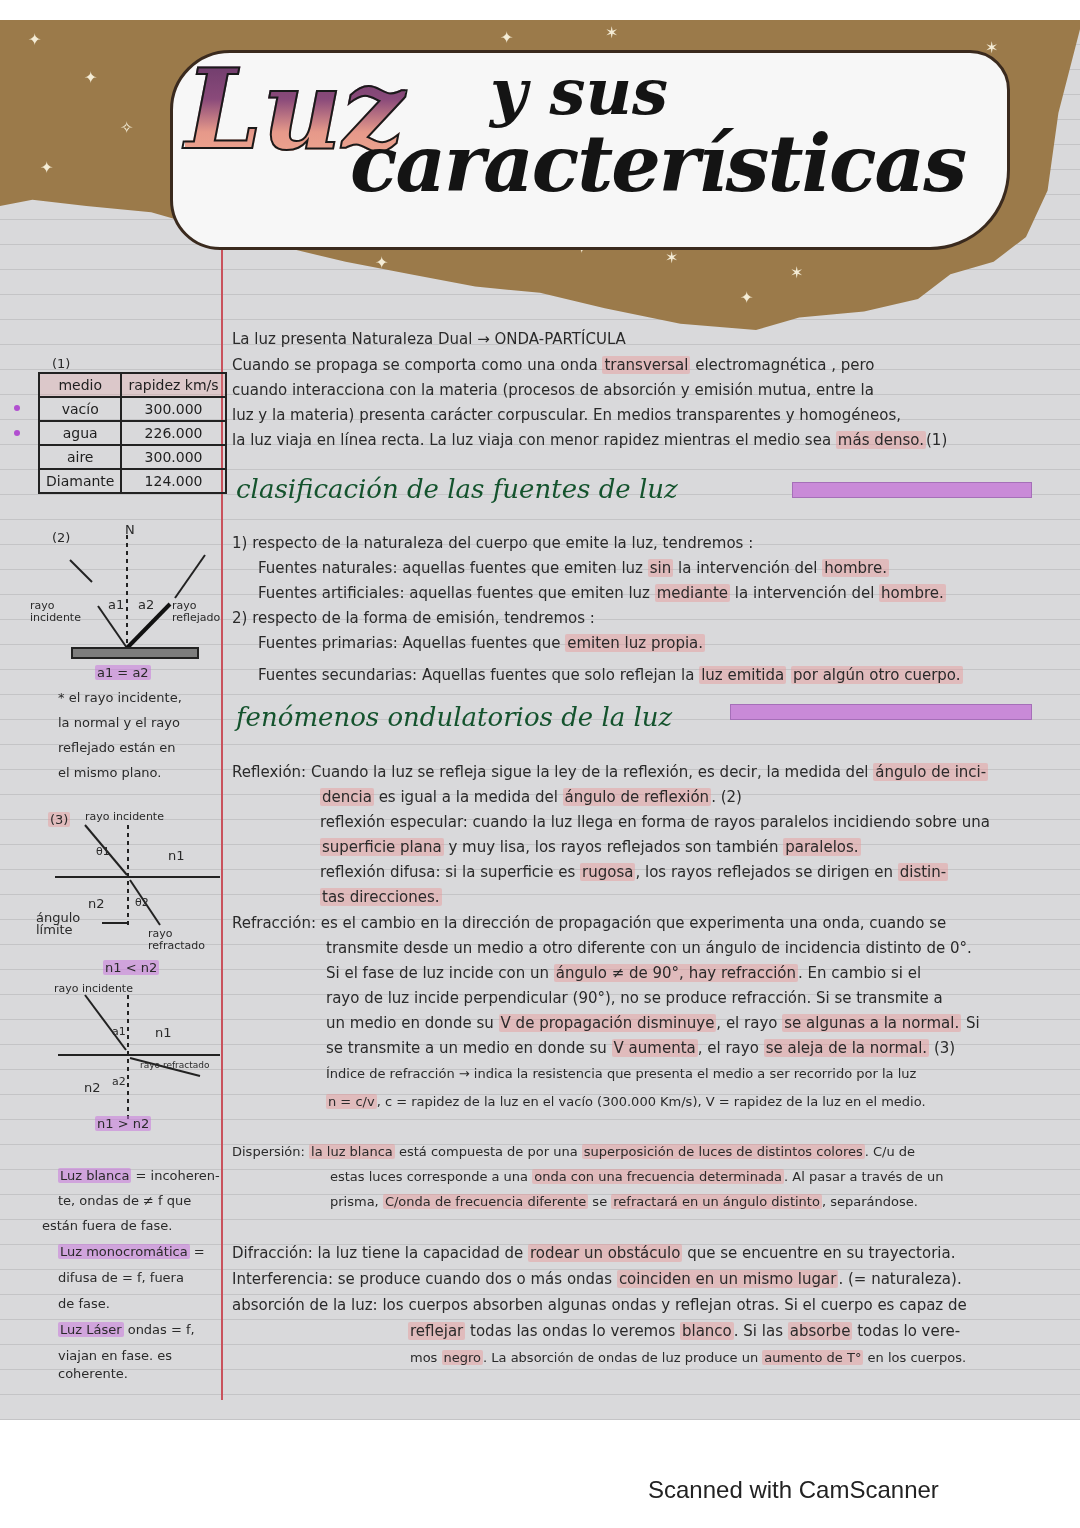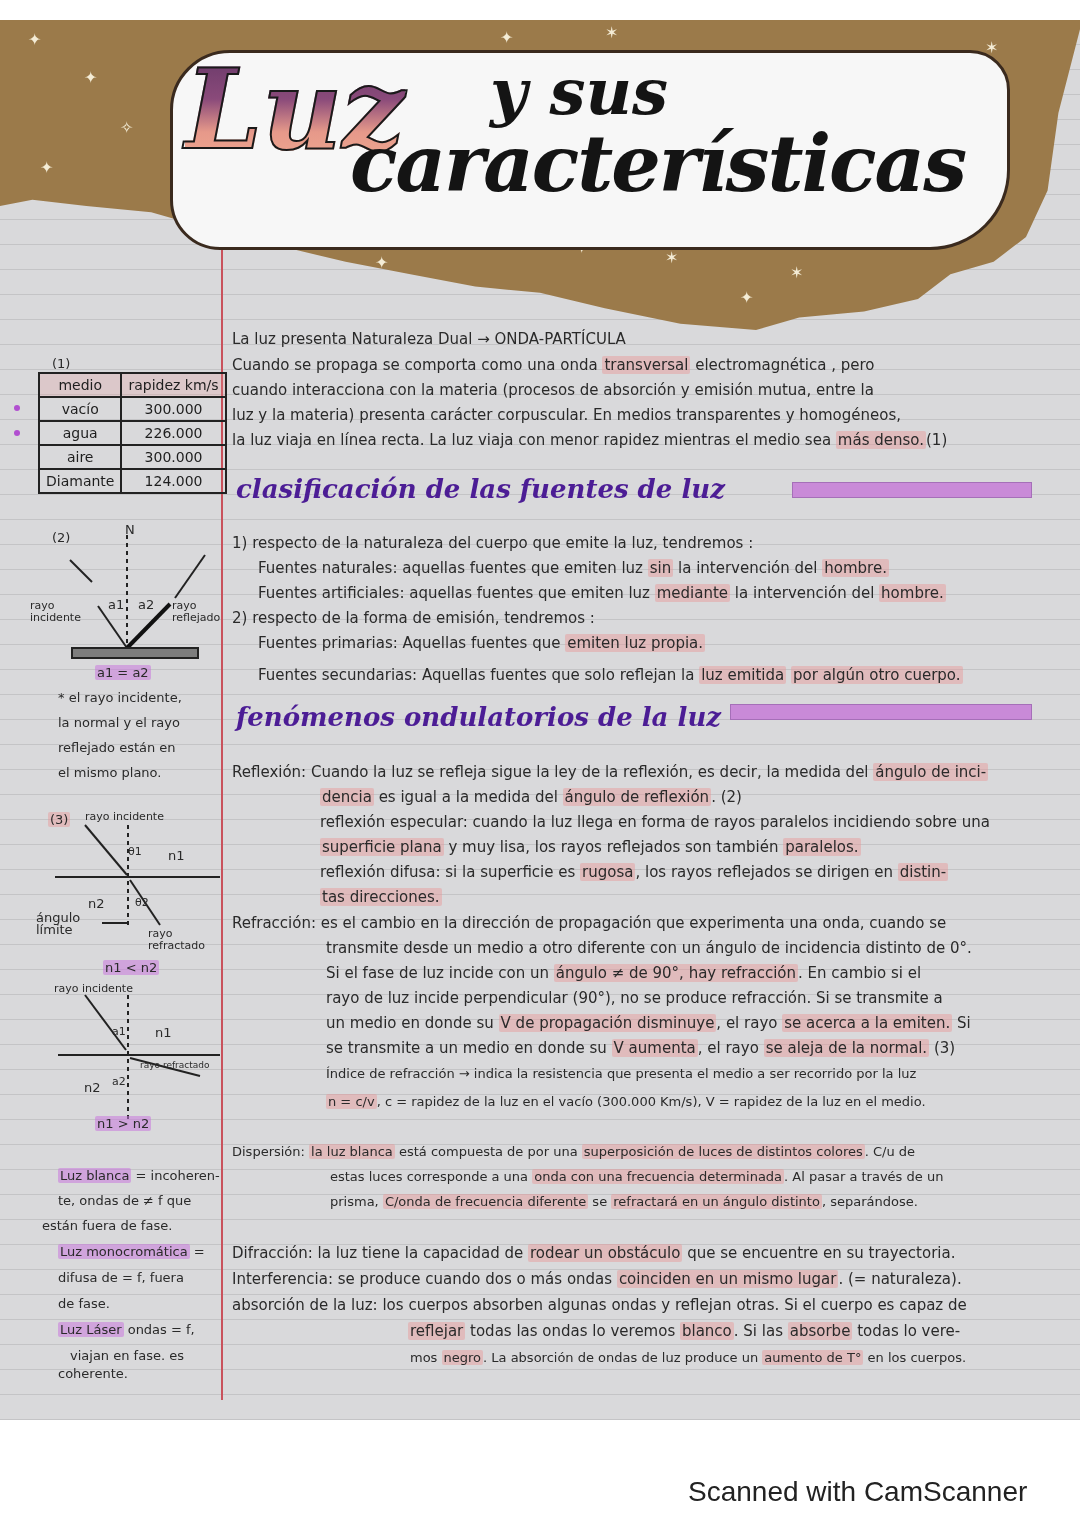--- a/index.html
+++ b/index.html
@@ -43,31 +43,31 @@
     font-family: "DejaVu Serif", serif; font-style: italic; font-weight: bold;
     font-size: 78px; color: #141414; line-height: 1; letter-spacing: -2px;
   }
 
   .hw { font-family: "DejaVu Sans", sans-serif; font-size: 15px; color: #2a2a2a; position: absolute; white-space: nowrap; }
   .hw.small { font-size: 13px; }
   .hl { background: rgba(233,150,150,0.45); border-radius: 2px; padding: 0 2px; }
   .hlp { background: rgba(200,120,220,0.55); border-radius: 2px; padding: 0 2px; }
 
   .section-title {
-    position: absolute; font-family: "DejaVu Serif", serif; font-style: italic; font-weight: bold;
-    font-size: 26px; color: #4c1d95; white-space: nowrap;
+    position: absolute; font-family: "DejaVu Serif", serif; font-style: italic; font-weight: normal;
+    font-size: 26px; color: #14532d; white-space: nowrap;
   }
   .purple-bar { position: absolute; height: 16px; background: #c98ad8; border: 1px solid #a56fb8; }
 
   table.speed { position: absolute; left: 38px; top: 372px; border-collapse: collapse; font-family: "DejaVu Sans", sans-serif; font-size: 14px; }
   table.speed td, table.speed th { border: 2px solid #222; padding: 1px 6px; height: 24px; font-weight: normal; text-align: center; }
   table.speed th { background: rgba(233,150,150,0.25); }
   .bullet { position: absolute; width: 6px; height: 6px; border-radius: 50%; background: #b14fd0; }
 
-  .footer { position: absolute; left: 648px; top: 1476px; font-family: "Liberation Sans", sans-serif; font-size: 28px; color: #222; margin-left: 40px; }
+  .footer { position: absolute; left: 648px; top: 1476px; font-family: "Liberation Sans", sans-serif; font-size: 24px; color: #222; }
 </style>
 </head>
 <body>
 
 <div class="paper"></div>
 <div class="margin-line"></div>
 
 <div class="kraft"></div>
 <span class="star" style="left:28px;top:32px">✦</span>
 <span class="star" style="left:84px;top:70px">✦</span>
@@ -161,21 +161,21 @@
 <div class="hw" style="left:320px;top:788px"><span class="hl">dencia</span><span> es igual a la medida del </span><span class="hl">ángulo de reflexión</span><span>. (2)</span></div>
 <div class="hw" style="left:320px;top:813px">reflexión especular: cuando la luz llega en forma de rayos paralelos incidiendo sobre una</div>
 <div class="hw" style="left:320px;top:838px"><span class="hl">superficie plana</span><span> y muy lisa, los rayos reflejados son también </span><span class="hl">paralelos.</span></div>
 <div class="hw" style="left:320px;top:863px"><span>reflexión difusa: si la superficie es </span><span class="hl">rugosa</span><span>, los rayos reflejados se dirigen en </span><span class="hl">distin-</span></div>
 <div class="hw" style="left:320px;top:888px"><span class="hl">tas direcciones.</span></div>
 
 <div class="hw" style="left:232px;top:914px"><span>Refracción:</span> <span>es el cambio en la dirección de propagación que experimenta una onda, cuando se</span></div>
 <div class="hw" style="left:326px;top:939px">transmite desde un medio a otro diferente con un ángulo de incidencia distinto de 0°.</div>
 <div class="hw" style="left:326px;top:964px"><span>Si el fase de luz incide con un </span><span class="hl">ángulo ≠ de 90°, hay refracción</span><span>. En cambio si el</span></div>
 <div class="hw" style="left:326px;top:989px">rayo de luz incide perpendicular (90°), no se produce refracción. Si se transmite a</div>
-<div class="hw" style="left:326px;top:1014px"><span>un medio en donde su </span><span class="hl">V de propagación disminuye</span><span>, el rayo </span><span class="hl">se acerca a la emiten.</span><span> Si</span></div>
+<div class="hw" style="left:326px;top:1014px"><span>un medio en donde su </span><span class="hl">V de propagación disminuye</span><span>, el rayo </span><span class="hl">se algunas a la normal.</span><span> Si</span></div>
 <div class="hw" style="left:326px;top:1039px"><span>se transmite a un medio en donde su </span><span class="hl">V aumenta</span><span>, el rayo </span><span class="hl">se aleja de la normal.</span><span> (3)</span></div>
 <div class="hw small" style="left:326px;top:1066px">Índice de refracción → indica la resistencia que presenta el medio a ser recorrido por la luz</div>
 <div class="hw small" style="left:326px;top:1094px"><span class="hl">n = c/v</span><span>, c = rapidez de la luz en el vacío (300.000 Km/s), V = rapidez de la luz en el medio.</span></div>
 
 <div class="hw small" style="left:232px;top:1144px"><span>Dispersión:</span> <span class="hl">la luz blanca</span><span> está compuesta de por una </span><span class="hl">superposición de luces de distintos colores</span><span>. C/u de</span></div>
 <div class="hw small" style="left:330px;top:1169px"><span>estas luces corresponde a una </span><span class="hl">onda con una frecuencia determinada</span><span>. Al pasar a través de un</span></div>
 <div class="hw small" style="left:330px;top:1194px"><span>prisma, </span><span class="hl">C/onda de frecuencia diferente</span><span> se </span><span class="hl">refractará en un ángulo distinto</span><span>, separándose.</span></div>
 
 <div class="hw" style="left:232px;top:1244px"><span>Difracción:</span> <span>la luz tiene la capacidad de </span><span class="hl">rodear un obstáculo</span><span> que se encuentre en su trayectoria.</span></div>
 <div class="hw" style="left:232px;top:1270px"><span>Interferencia:</span> <span>se produce cuando dos o más ondas </span><span class="hl">coinciden en un mismo lugar</span><span>. (= naturaleza).</span></div>
@@ -189,21 +189,21 @@
   <line x1="25" y1="77" x2="190" y2="77" stroke="#222" stroke-width="2"></line>
   <line x1="100" y1="80" x2="130" y2="125" stroke="#222" stroke-width="2"></line>
   <line x1="97" y1="123" x2="72" y2="123" stroke="#222" stroke-width="2"></line>
   <line x1="98" y1="195" x2="98" y2="320" stroke="#222" stroke-width="2" stroke-dasharray="4,4"></line>
   <line x1="55" y1="195" x2="96" y2="250" stroke="#222" stroke-width="2"></line>
   <line x1="28" y1="255" x2="190" y2="255" stroke="#222" stroke-width="2"></line>
   <line x1="100" y1="258" x2="170" y2="276" stroke="#222" stroke-width="2"></line>
 </svg>
 <div class="hw small" style="left:48px;top:812px"><span class="hl">(3)</span></div>
 <div class="hw small" style="left:85px;top:810px;font-size:11px">rayo incidente</div>
-<div class="hw small" style="left:128px;top:845px;font-size:11px">θ1</div>
+<div class="hw small" style="left:96px;top:845px;font-size:11px">θ1</div>
 <div class="hw small" style="left:168px;top:848px">n1</div>
 <div class="hw small" style="left:88px;top:896px">n2</div>
 <div class="hw small" style="left:135px;top:896px;font-size:11px">θ2</div>
 <div class="hw small" style="left:36px;top:912px;white-space:normal;width:50px;font-size:13px;line-height:12px">ángulo límite</div>
 <div class="hw small" style="left:148px;top:928px;white-space:normal;width:70px;font-size:11px;line-height:12px">rayo refractado</div>
 <div class="hw small" style="left:103px;top:960px"><span class="hlp">n1 &lt; n2</span></div>
 <div class="hw small" style="left:54px;top:982px;font-size:11px">rayo incidente</div>
 <div class="hw small" style="left:112px;top:1025px;font-size:11px">a1</div>
 <div class="hw small" style="left:155px;top:1025px">n1</div>
 <div class="hw small" style="left:140px;top:1060px;font-size:9px">rayo refractado</div>
@@ -211,16 +211,16 @@
 <div class="hw small" style="left:112px;top:1075px;font-size:11px">a2</div>
 <div class="hw small" style="left:95px;top:1116px"><span class="hlp">n1 &gt; n2</span></div>
 
 <div class="hw small" style="left:58px;top:1168px"><span class="hlp">Luz blanca</span><span> = incoheren-</span></div>
 <div class="hw small" style="left:58px;top:1193px">te, ondas de ≠ f que</div>
 <div class="hw small" style="left:42px;top:1218px">están fuera de fase.</div>
 <div class="hw small" style="left:58px;top:1244px"><span class="hlp">Luz monocromática</span><span> =</span></div>
 <div class="hw small" style="left:58px;top:1270px">difusa de = f, fuera</div>
 <div class="hw small" style="left:58px;top:1296px">de fase.</div>
 <div class="hw small" style="left:58px;top:1322px"><span class="hlp">Luz Láser</span><span> ondas = f,</span></div>
-<div class="hw small" style="left:70px;top:1348px">viajan en fase. es</div>
+<div class="hw small" style="left:58px;top:1348px">viajan en fase. es</div>
 <div class="hw small" style="left:58px;top:1366px">coherente.</div>
 
 <div class="footer">Scanned with CamScanner</div>
 
 </body></html>

